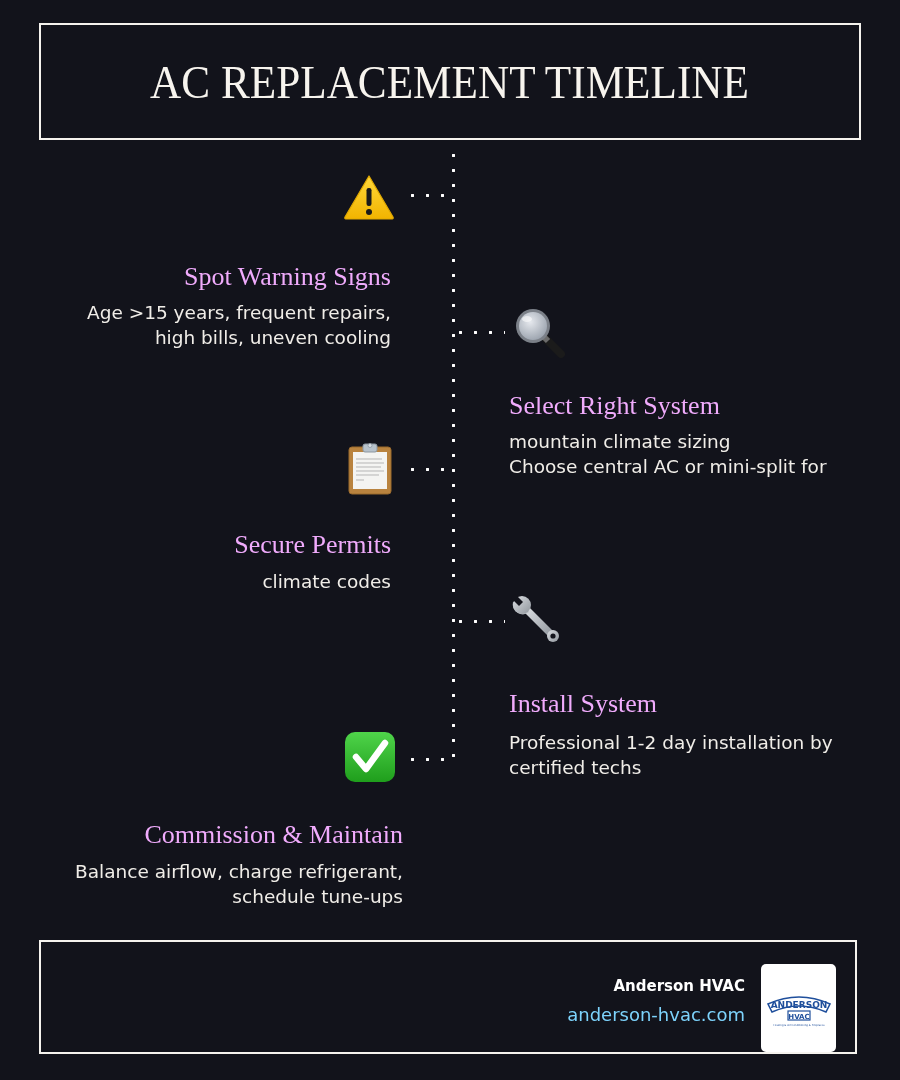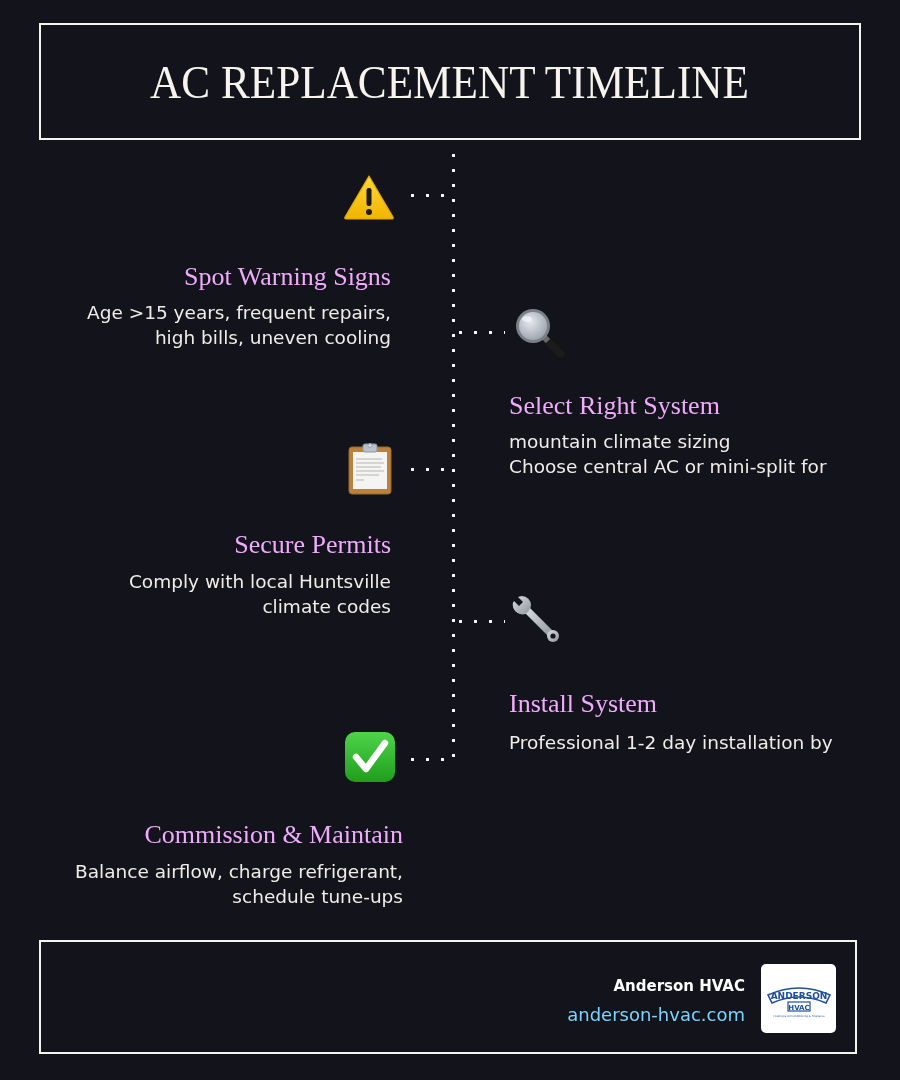--- a/index.html
+++ b/index.html
@@ -105,21 +105,21 @@
     font-family: "DejaVu Sans", "Liberation Sans", sans-serif;
     font-size: 18px;
     color: #7dd3fc;
     text-align: right;
   }
   .logo-card {
     position: absolute;
     right: 19px;
     top: 22px;
     width: 75px;
-    height: 69px;
+    height: 88px;
     background: #ffffff;
     border-radius: 5px;
     display: flex;
     align-items: center;
     justify-content: center;
   }
 </style>
 </head>
 <body>
 
@@ -183,21 +183,20 @@
       <line x1="10" y1="21" x2="38" y2="21"></line>
       <line x1="10" y1="25" x2="35" y2="25"></line>
       <line x1="10" y1="29" x2="38" y2="29"></line>
       <line x1="10" y1="33" x2="33" y2="33"></line>
       <line x1="10" y1="38" x2="18" y2="38"></line>
     </g>
   </svg>
 </div>
 <div class="step-title left" style="right:509px; top:530px;">Secure Permits</div>
 <div class="step-desc left" style="right:509px; top:569px;">
-  <div>Comply with local Huntsville</div>
   <div>climate codes</div>
 </div>
 
 <div class="hline" style="left:453px; top:620px; width:52px;"></div>
 <div class="icon" style="left:509px; top:592px;">
   <svg width="54" height="54" viewBox="0 0 54 54">
     <defs>
       <linearGradient id="steel" x1="0" y1="0" x2="1" y2="1">
         <stop offset="0" stop-color="#dcdfe3"></stop>
         <stop offset="1" stop-color="#8f959c"></stop>
@@ -207,20 +206,21 @@
     <path d="M4 10 A10 10 0 0 0 20 20 L16 16 Z" fill="#b8bdc3"></path>
     <circle cx="13" cy="13" r="9" fill="url(#steel)"></circle>
     <path d="M6 2 L14 10 L10 14 L2 6 Z" fill="#12131b"></path>
     <circle cx="44" cy="44" r="6" fill="url(#steel)"></circle>
     <circle cx="44" cy="44" r="2.6" fill="#12131b"></circle>
   </svg>
 </div>
 <div class="step-title right" style="left:509px; top:689px;">Install System</div>
 <div class="step-desc right" style="left:509px; top:730px;">
   <div>Professional 1-2 day installation by</div>
+  <div>certified techs</div>
 </div>
 
 <div class="hline" style="left:405px; top:758px; width:50px;"></div>
 <div class="icon" style="left:343px; top:730px;">
   <svg width="52" height="52" viewBox="0 0 52 52">
     <defs>
       <linearGradient id="gb" x1="0" y1="0" x2="0" y2="1">
         <stop offset="0" stop-color="#4fd44a"></stop>
         <stop offset="1" stop-color="#1f9e1c"></stop>
       </linearGradient>

